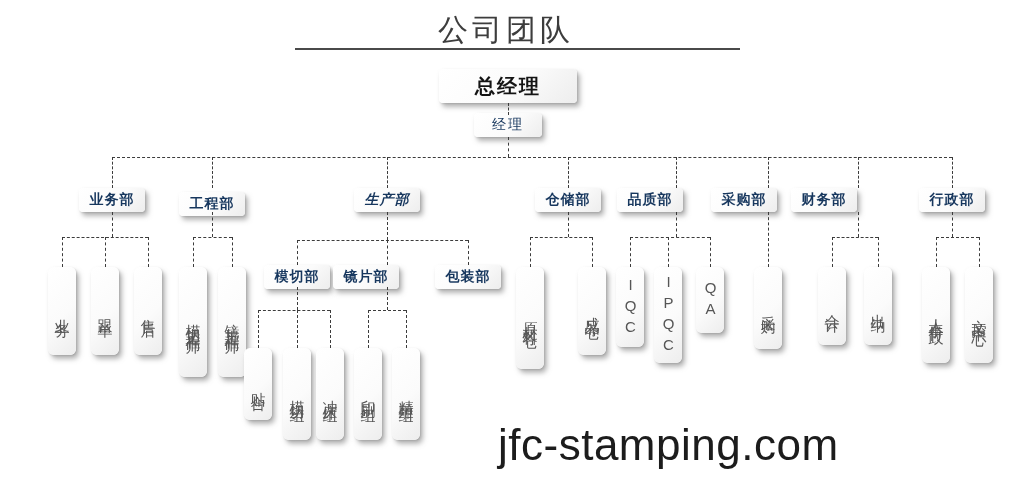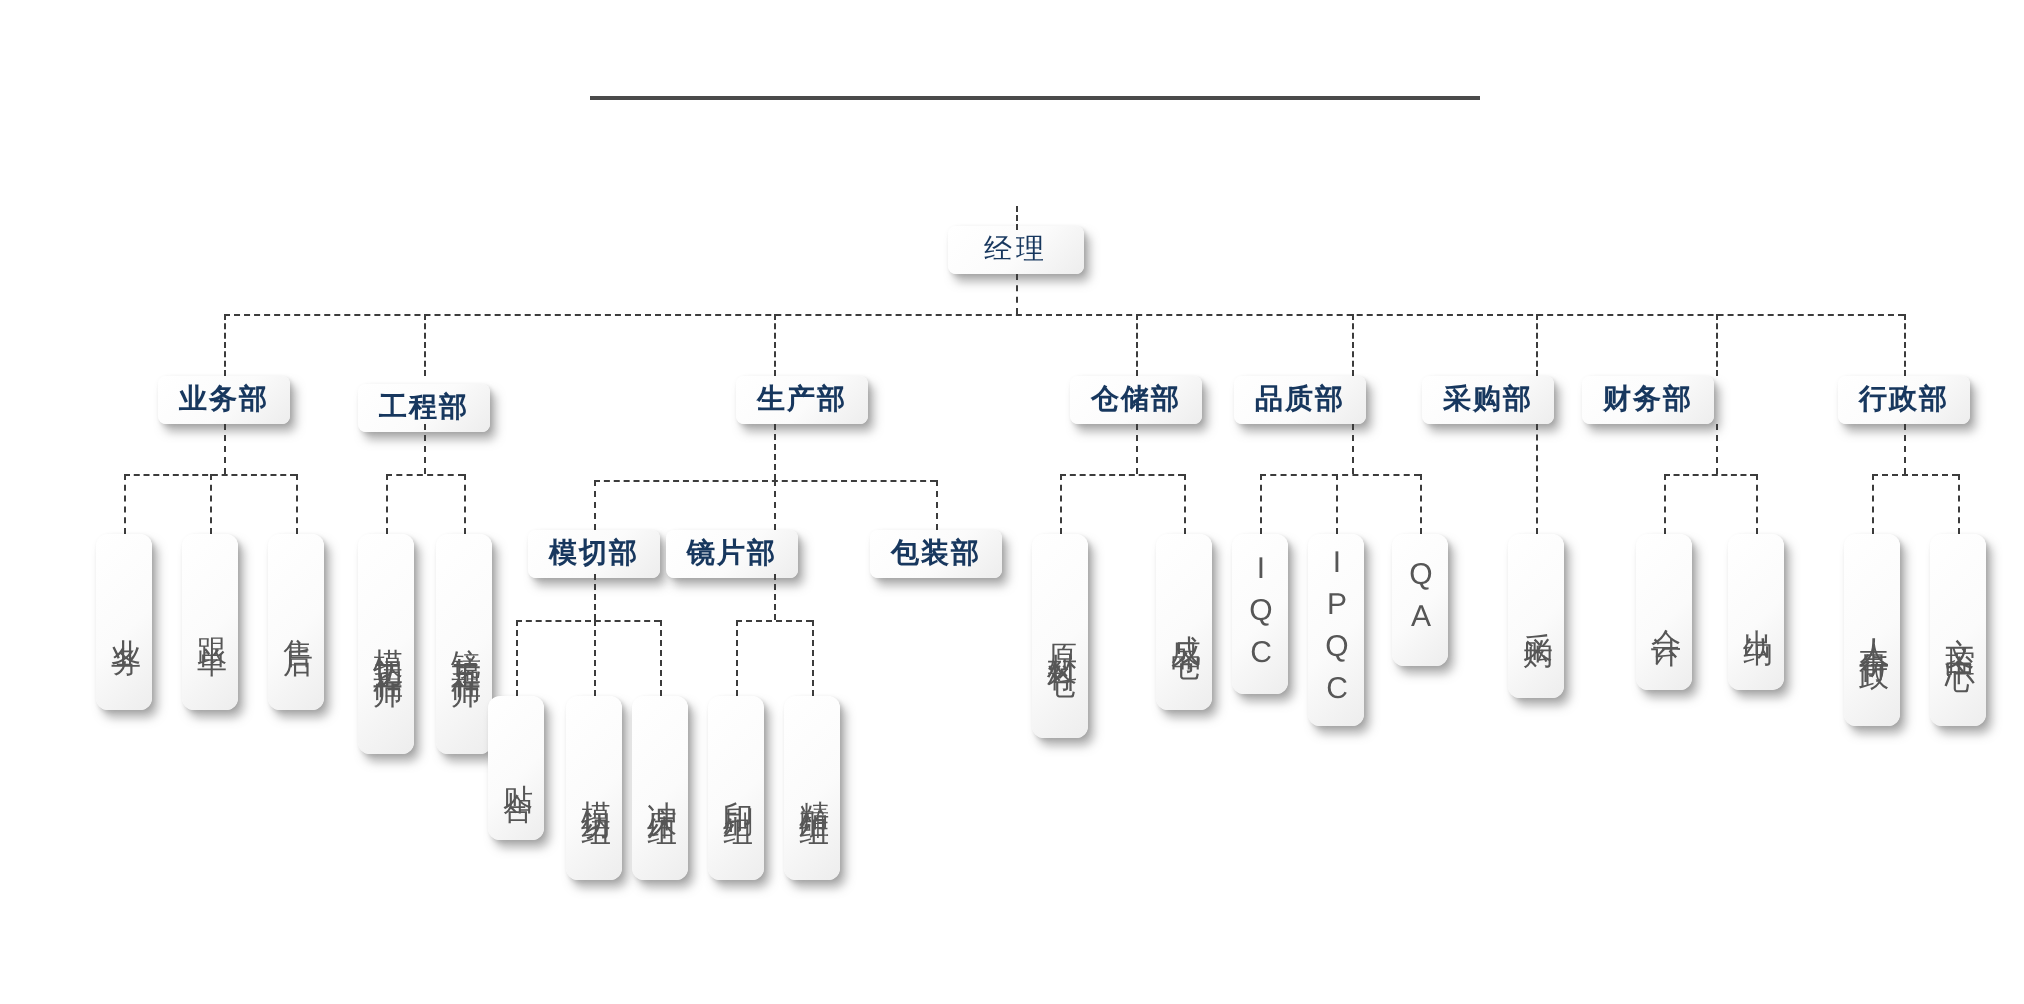--- a/index.html
+++ b/index.html
@@ -29,39 +29,41 @@
   .vline { position:absolute; width:0;  border-left:1px dashed #3c3c3c; }
 
   .watermark { position:absolute; left:498px; top:420px; font-size:44px;
                color:#1c1c1c; letter-spacing:0.5px; }
 </style>
 </head>
 <body>
 
 <div class="canvas">
 
+  <div class="title">公司团队</div>
   <div class="title-underline"></div>
 
+  <div class="box root" style="left:439px;top:69px;">总经理</div>
   <div class="box mgr" style="left:474px;top:113px;">经理</div>
 
   <div class="vline" style="left:508px;top:103px;height:12px;"></div>
   <div class="vline" style="left:508px;top:137px;height:20px;"></div>
   <div class="hline" style="left:112px;top:157px;width:840px;"></div>
   <div class="vline" style="left:112px;top:157px;height:31px;"></div>
   <div class="vline" style="left:212px;top:157px;height:31px;"></div>
   <div class="vline" style="left:387px;top:157px;height:31px;"></div>
   <div class="vline" style="left:568px;top:157px;height:31px;"></div>
   <div class="vline" style="left:676px;top:157px;height:31px;"></div>
   <div class="vline" style="left:768px;top:157px;height:31px;"></div>
   <div class="vline" style="left:858px;top:157px;height:31px;"></div>
   <div class="vline" style="left:952px;top:157px;height:31px;"></div>
 
   <div class="box dept" style="left:79px;top:188px;">业务部</div>
   <div class="box dept" style="left:179px;top:192px;">工程部</div>
-  <div class="box dept" style="left:368px;top:188px;">生产部</div>
+  <div class="box dept" style="left:354px;top:188px;font-style:italic;">生产部</div>
   <div class="box dept" style="left:535px;top:188px;font-family:Liberation Serif, serif;">仓储部</div>
   <div class="box dept" style="left:617px;top:188px;">品质部</div>
   <div class="box dept" style="left:711px;top:188px;">采购部</div>
   <div class="box dept" style="left:791px;top:188px;">财务部</div>
   <div class="box dept" style="left:919px;top:188px;">行政部</div>
 
   <div class="vline" style="left:112px;top:212px;height:25px;"></div>
   <div class="hline" style="left:62px;top:237px;width:86px;"></div>
   <div class="vline" style="left:62px;top:237px;height:30px;"></div>
   <div class="vline" style="left:105px;top:237px;height:30px;"></div>
@@ -128,14 +130,15 @@
   <div class="box leaf" style="left:818px;top:267px;height:78px;">会计</div>
   <div class="box leaf" style="left:864px;top:267px;height:78px;">出纳</div>
 
   <div class="vline" style="left:952px;top:212px;height:25px;"></div>
   <div class="hline" style="left:936px;top:237px;width:43px;"></div>
   <div class="vline" style="left:936px;top:237px;height:30px;"></div>
   <div class="vline" style="left:979px;top:237px;height:30px;"></div>
   <div class="box leaf" style="left:922px;top:267px;height:96px;">人事行政</div>
   <div class="box leaf" style="left:965px;top:267px;height:96px;">文控中心</div>
 
+  <div class="watermark">jfc-stamping.com</div>
 
 </div>
 
 </body></html>

